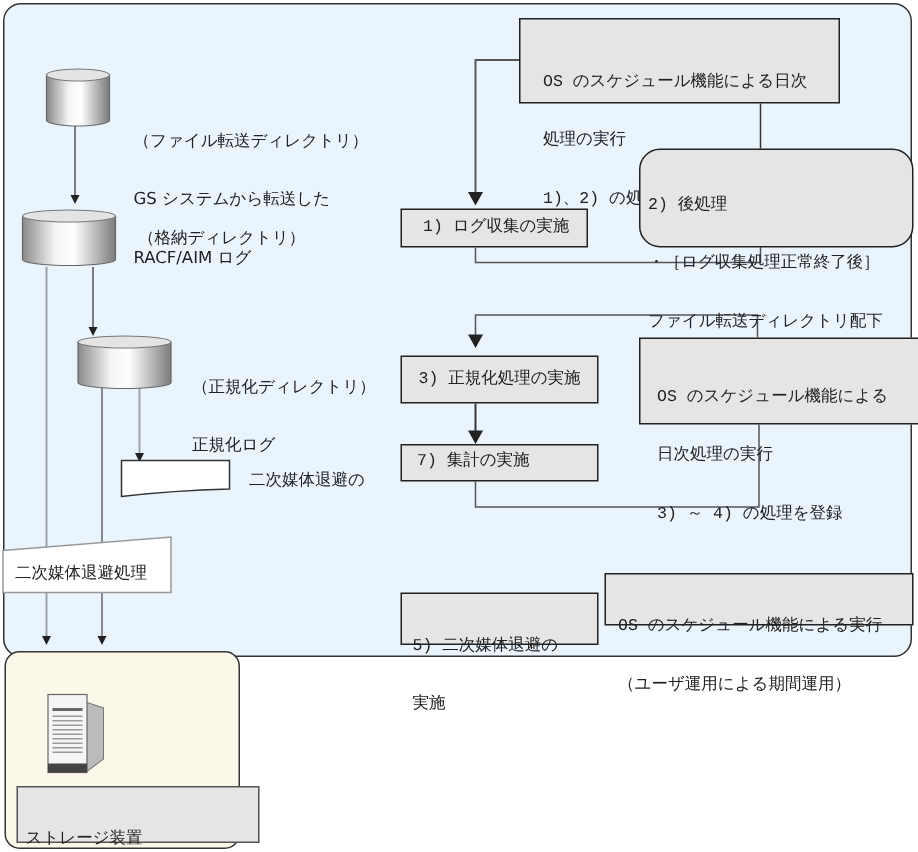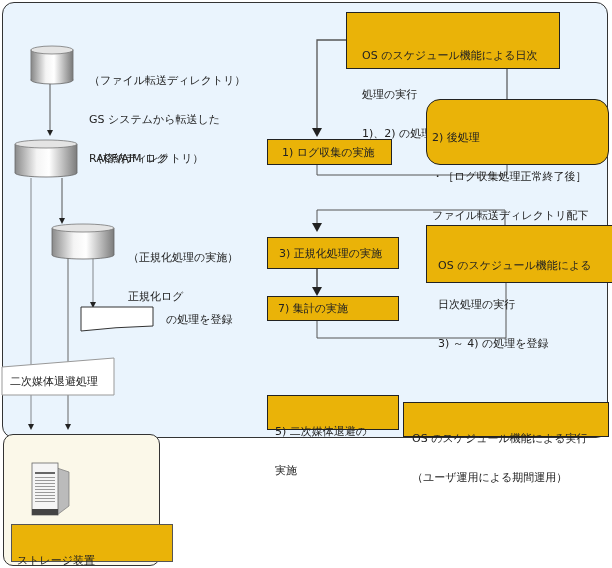--- a/index.html
+++ b/index.html
@@ -4,22 +4,22 @@
 <style>
   html, body { margin: 0; padding: 0; background: #ffffff; }
   body { width: 612px; height: 568px; position: relative; overflow: hidden;
          font-family: "DejaVu Sans", "Liberation Sans", sans-serif; color: #222; }
   .main-panel { position: absolute; left: 2px; top: 2px; width: 606px; height: 436px;
                 background: #eaf4fd; border: 1px solid #333; border-radius: 12px; box-sizing: border-box; }
   .storage-panel { position: absolute; left: 3px; top: 434px; width: 157px; height: 132px;
                    background: #fbf8e9; border: 1px solid #333; border-radius: 10px; box-sizing: border-box; }
   svg.lines { position: absolute; left: 0; top: 0; }
   .txt { position: absolute; font-size: 11px; line-height: 13px; white-space: pre; }
-  .box { position: absolute; background: #eab308; border: 1px solid #222; box-sizing: border-box;
-         font-size: 11px; line-height: 13px; white-space: pre; }
+  .box { position: absolute; background: #e5e5e5; border: 1px solid #222; box-sizing: border-box;
+         font-size: 11px; line-height: 13px; white-space: pre; font-family: Liberation Mono, monospace; }
   .cyl { position: absolute; }
   .server { position: absolute; }
 </style>
 </head>
 <body>
 
 <div class="main-panel"></div>
 <div class="storage-panel"></div>
 
 <svg class="lines" width="612" height="568">
@@ -76,31 +76,31 @@
   <ellipse cx="32" cy="6" rx="31" ry="4" fill="#e4e4e4" stroke="#777" stroke-width="0.8"></ellipse>
 </svg>
 <svg class="cyl" style="left:51px;top:222px" width="64" height="40">
   <ellipse cx="32" cy="33" rx="31" ry="4" fill="url(#cylg)" stroke="#666" stroke-width="0.8"></ellipse>
   <rect x="1" y="6" width="62" height="27" fill="url(#cylg)"></rect>
   <line x1="1" y1="6" x2="1" y2="33" stroke="#666" stroke-width="0.8"></line>
   <line x1="63" y1="6" x2="63" y2="33" stroke="#666" stroke-width="0.8"></line>
   <ellipse cx="32" cy="6" rx="31" ry="4" fill="#e4e4e4" stroke="#777" stroke-width="0.8"></ellipse>
 </svg>
 
-<div class="txt" style="left:89px;top:48px">
+<div class="txt" style="left:89px;top:61px">
   <div>（ファイル転送ディレクトリ）</div>
   <div>GS システムから転送した</div>
   <div>RACF/AIM ログ</div>
 </div>
 <div class="txt" style="left:92px;top:152px">（格納ディレクトリ）</div>
 <div class="txt" style="left:128px;top:225px">
-  <div>（正規化処理の実施）</div>
+  <div>（正規化ディレクトリ）</div>
   <div>正規化ログ</div>
 </div>
-<div class="txt" style="left:166px;top:313px">の処理を登録</div>
+<div class="txt" style="left:166px;top:313px">二次媒体退避の</div>
 <div class="txt" style="left:10px;top:375px">二次媒体退避処理</div>
 
 <svg class="server" style="left:31px;top:462px" width="40" height="60">
   <polygon points="26,6 38,10 38,44 26,53" fill="#bbb" stroke="#777" stroke-width="0.7"></polygon>
   <rect x="1" y="1" width="26" height="52" fill="#f5f5f5" stroke="#666" stroke-width="0.8"></rect>
   <rect x="4" y="10" width="20" height="2" fill="#666"></rect>
   <rect x="4" y="15" width="20" height="1" fill="#999"></rect>
   <rect x="4" y="18" width="20" height="1" fill="#999"></rect>
   <rect x="4" y="21" width="20" height="1" fill="#999"></rect>
   <rect x="4" y="24" width="20" height="1" fill="#999"></rect>
@@ -132,16 +132,16 @@
   <div>OS のスケジュール機能による</div>
   <div>日次処理の実行</div>
   <div>3) ～ 4) の処理を登録</div>
 </div>
 <div class="box" style="left:267px;top:237px;width:132px;height:32px;padding:9px 0 0 11px;">3) 正規化処理の実施</div>
 <div class="box" style="left:267px;top:296px;width:132px;height:25px;padding:5px 0 0 10px;">7) 集計の実施</div>
 <div class="box" style="left:267px;top:382px;width:132px;height:35px;padding:3px 0 0 7px;margin-top:13px;">
   <div>5) 二次媒体退避の</div>
   <div>実施</div>
 </div>
-<div class="box" style="left:403px;top:382px;width:206px;height:35px;padding:3px 0 0 8px;margin-top:20px;">
+<div class="box" style="left:403px;top:382px;width:206px;height:35px;padding:3px 0 0 8px;">
   <div>OS のスケジュール機能による実行</div>
   <div>（ユーザ運用による期間運用）</div>
 </div>
 
 </body></html>

